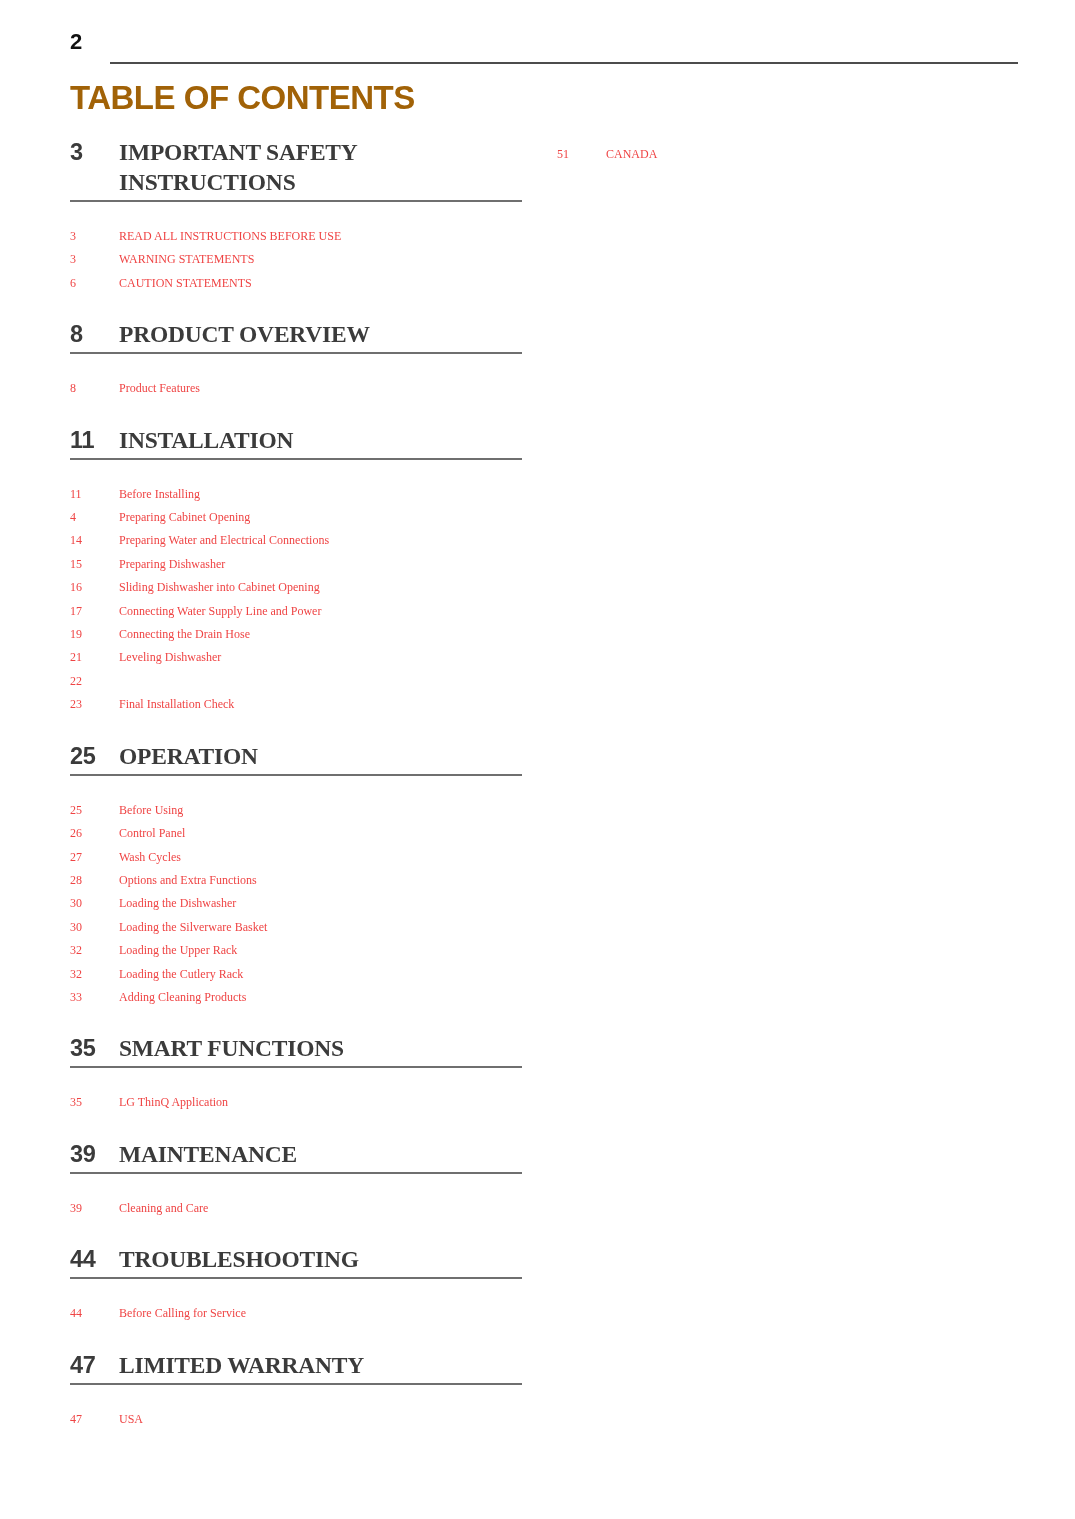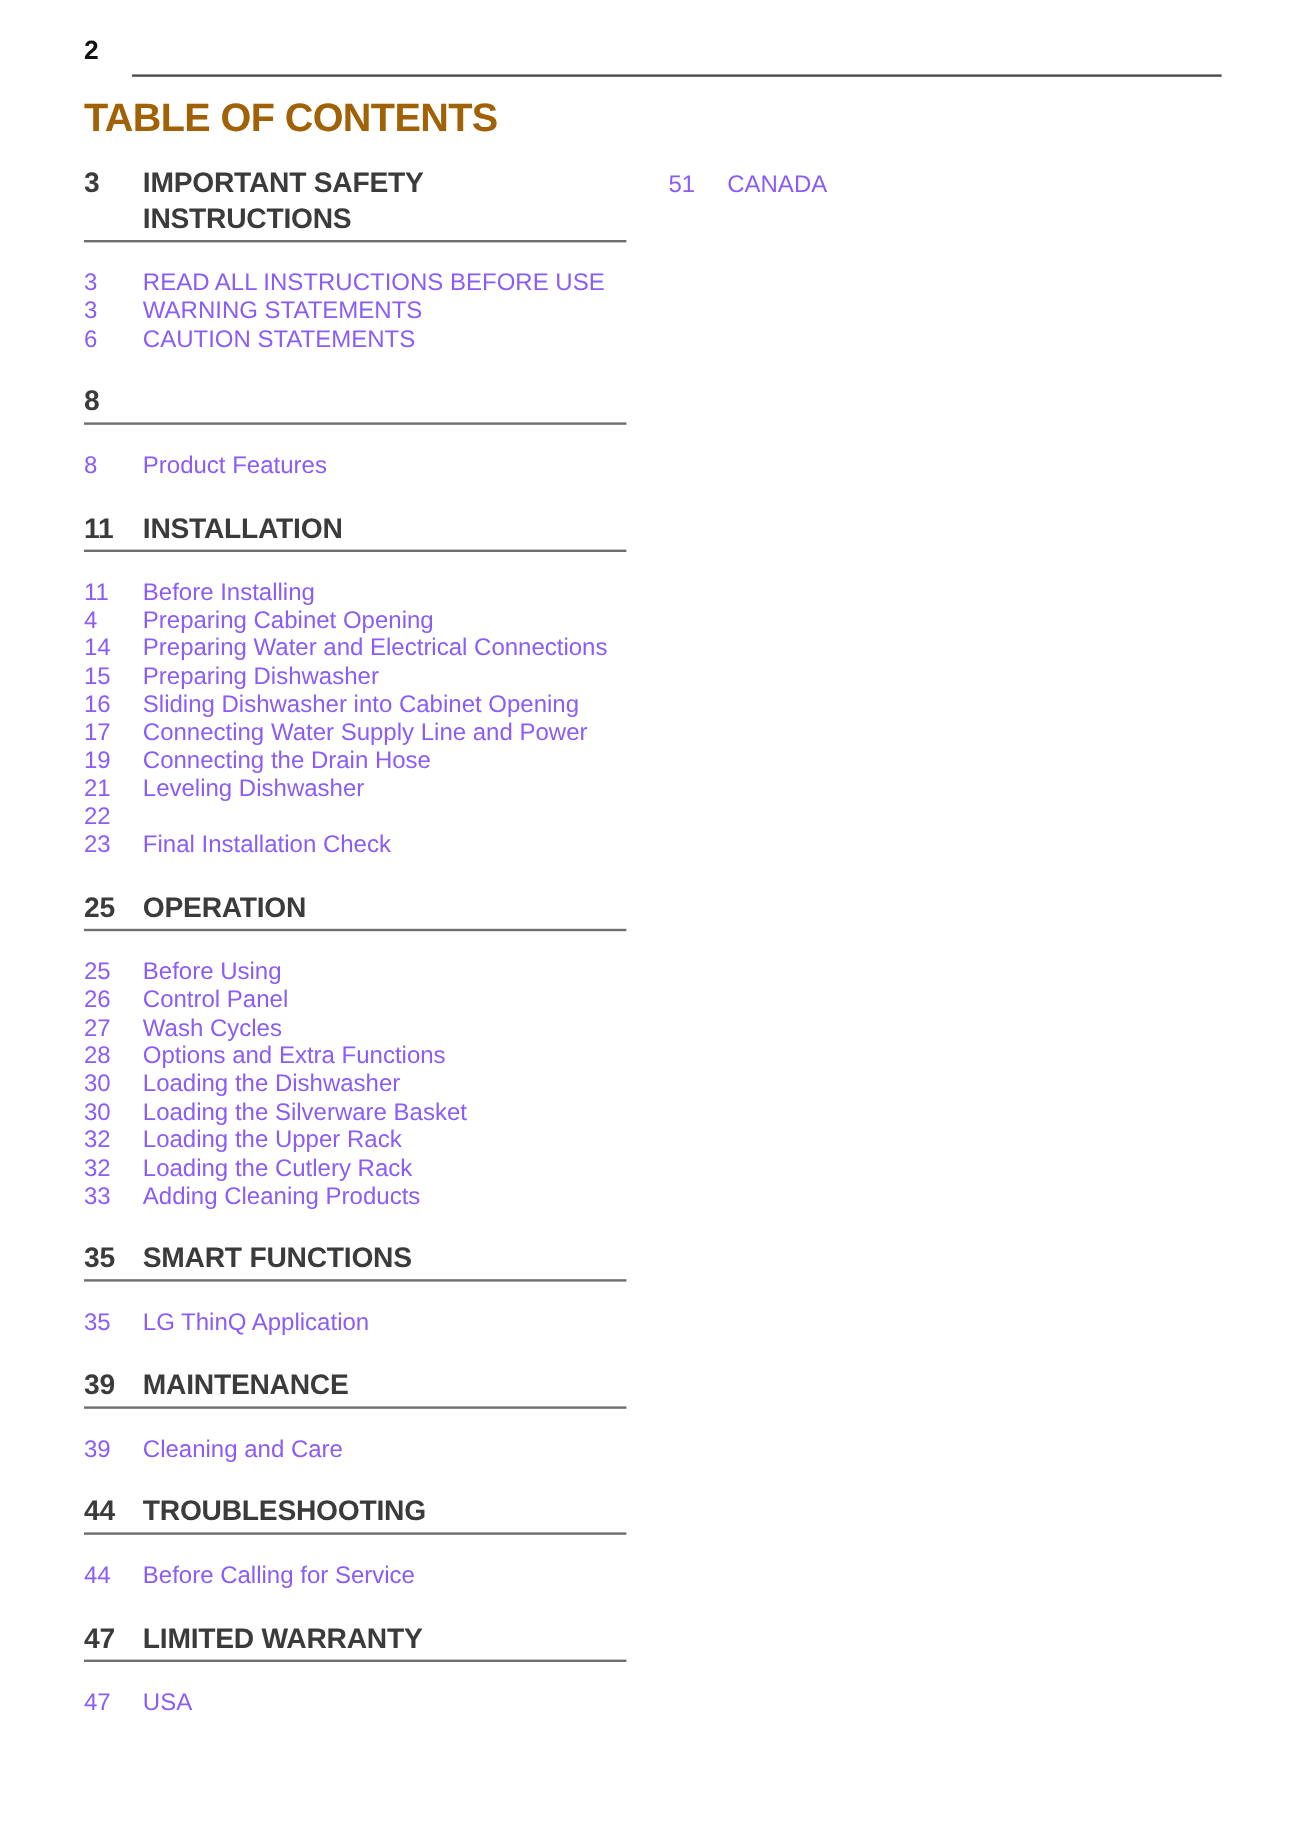--- a/index.html
+++ b/index.html
@@ -73,32 +73,33 @@
     font-weight: 700;
     letter-spacing: -0.2px;
     color: #3b3b3b;
     padding-bottom: 3px;
     border-bottom: 2px solid #6f6f6f;
   }
   .sec-head .num {
     width: 49px;
     flex-shrink: 0;
   }
-  .sec-head .ttl { max-width: 310px; }
+  .sec-head .ttl { max-width: 310px; font-family: Liberation Serif, serif; }
   
   .items {
     list-style: none;
     margin: 23px 0 0 0;
     padding: 0;
   }
   .row {
     display: flex;
-    font-size: 20px;
+    font-size: 12px;
     line-height: 23.4px;
-    color: #8b5cf6;
+    color: #ef4444;
+    font-family: Liberation Serif, serif;
   }
   .row .num {
     width: 49px;
     flex-shrink: 0;
   }
   .row .ttl { white-space: nowrap; }
 </style>
 </head>
 <body>
 
@@ -131,20 +132,21 @@
           <li class="row">
             <span class="num">6</span>
             <span class="ttl">CAUTION STATEMENTS</span>
           </li>
         </ul>
       </section>
 
       <section class="toc-section">
         <div class="sec-head">
           <span class="num">8</span>
+          <span class="ttl">PRODUCT OVERVIEW</span>
         </div>
         <ul class="items">
           <li class="row">
             <span class="num">8</span>
             <span class="ttl">Product Features</span>
           </li>
         </ul>
       </section>
 
       <section class="toc-section">

